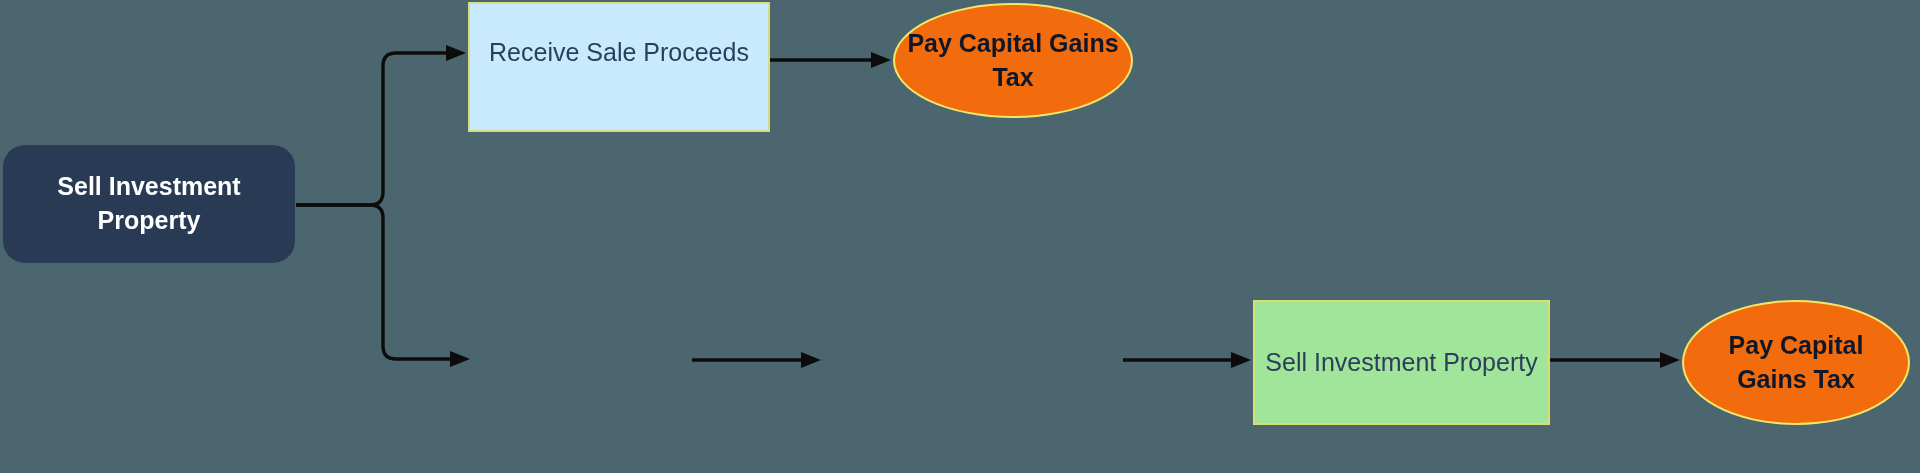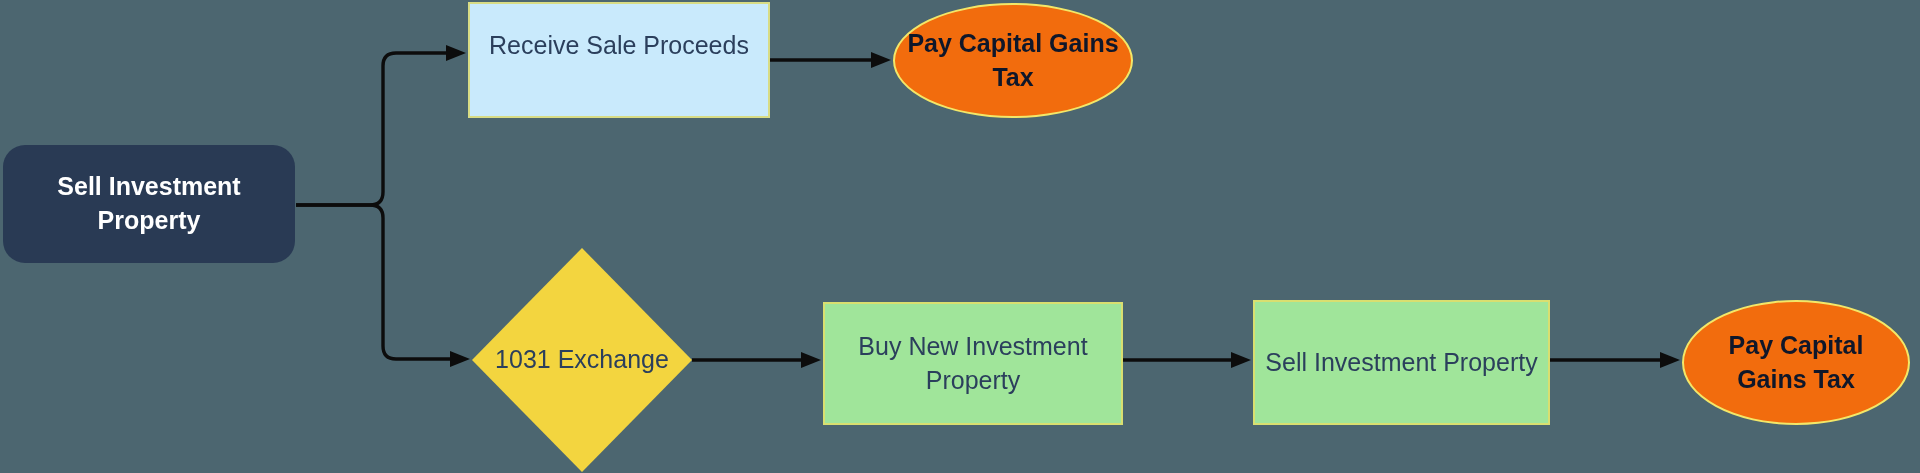--- a/index.html
+++ b/index.html
@@ -26,21 +26,21 @@
   }
   .node .label { display: block; padding: 0 8px; }
   .start {
     left: 3px; top: 145px; width: 292px; height: 118px;
     background: #293A54;
     border-radius: 22px;
     color: #FFFFFF;
     font-weight: bold;
   }
   .process-blue {
-    left: 468px; top: 2px; width: 302px; height: 116px;
+    left: 468px; top: 2px; width: 302px; height: 130px;
     background: #C9EAFC;
     border: 2px solid #D8DC85;
     padding-bottom: 28px; 
   }
   .terminator {
     background: #F26C0D;
     border: 2px solid #F3E768;
     border-radius: 50%;
     color: #0f172a;
     font-weight: bold;
@@ -88,27 +88,21 @@
   </div>
 
   <div class="node process-blue">
     <span class="label">Receive Sale Proceeds</span>
   </div>
 
   <div class="node terminator top">
     <span class="label">Pay Capital Gains Tax</span>
   </div>
 
-  <div class="node decision">
-    <span class="label">1031 Exchange</span>
-  </div>
 
-  <div class="node process-green first">
-    <span class="label">Buy New Investment Property</span>
-  </div>
 
   <div class="node process-green second">
     <span class="label">Sell Investment Property</span>
   </div>
 
   <div class="node terminator bottom">
     <span class="label">Pay Capital Gains Tax</span>
   </div>
 
 </div>

